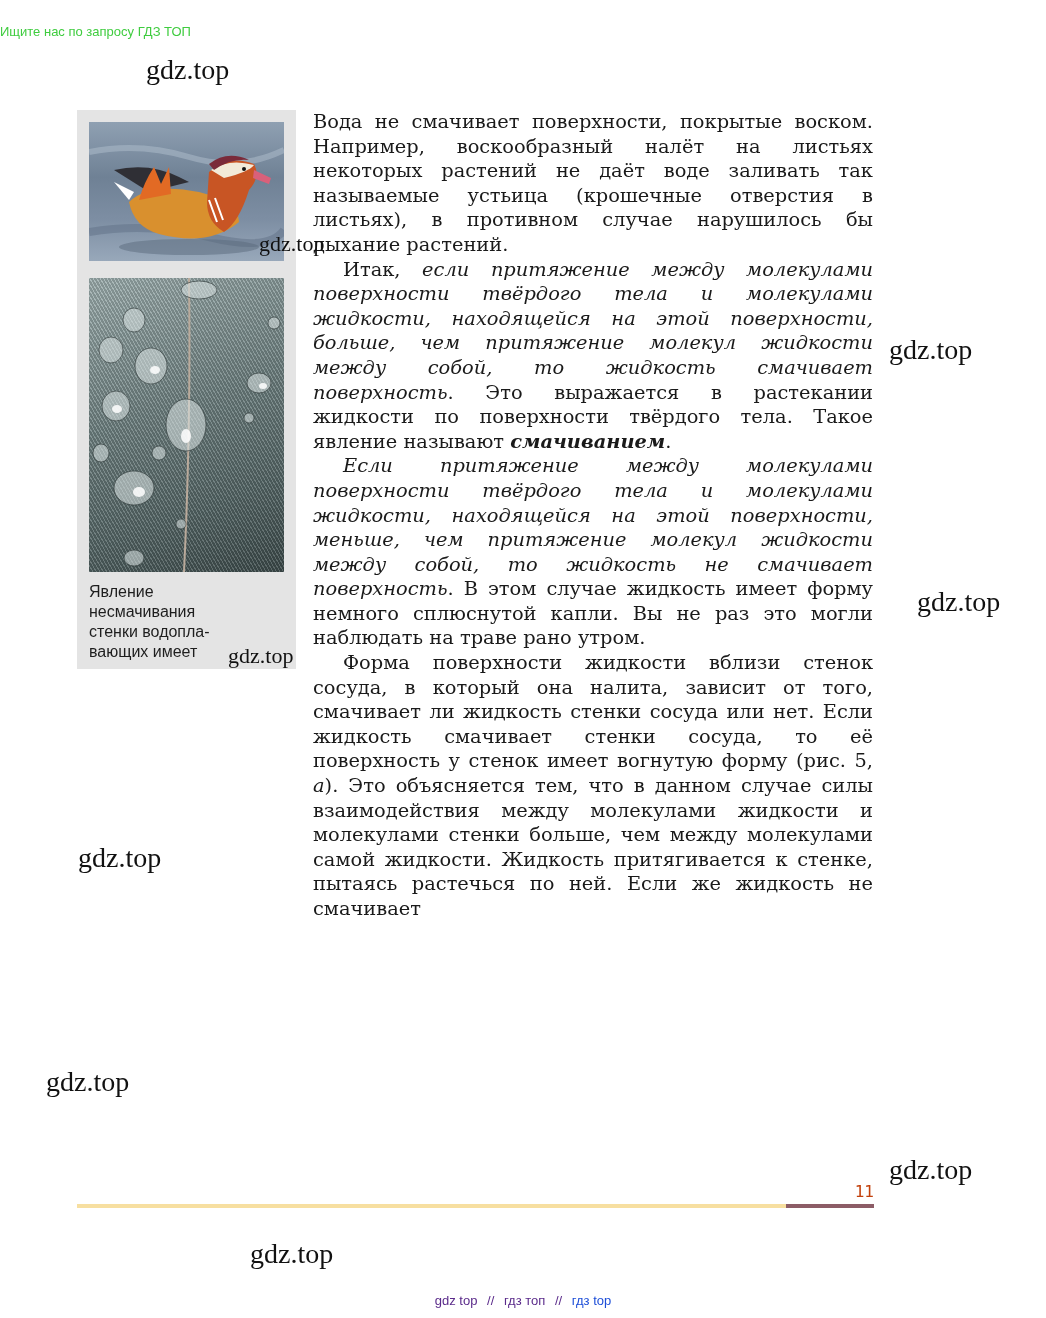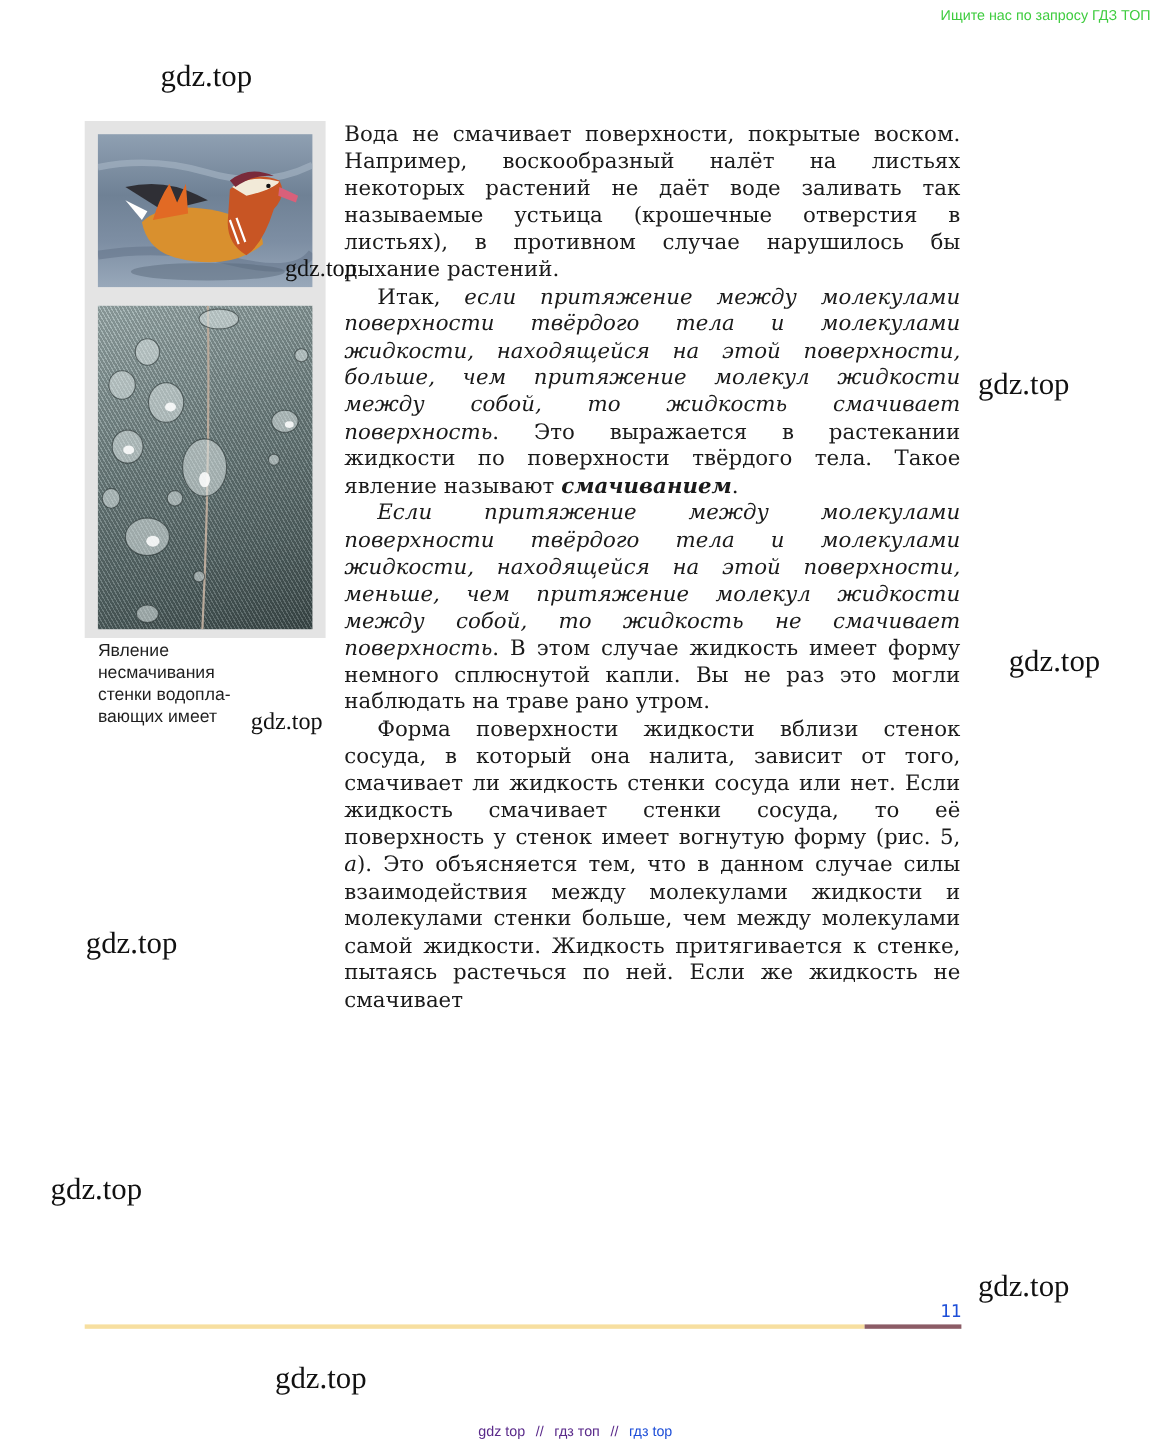--- a/index.html
+++ b/index.html
@@ -2,32 +2,32 @@
 <html><head>
   <meta charset="utf-8">
   <style>
     html, body { margin: 0; padding: 0; }
     body {
       width: 1046px; height: 1318px; position: relative; overflow: hidden;
       background: #ffffff; color: #1b1b1b;
       font-family: "DejaVu Serif", serif;
     }
     .top-banner {
-      position: absolute; top: 6px; left: 0; width: 1046px; text-align: right;
+      position: absolute; top: 24px; left: 0; width: 1046px; text-align: left;
       font-family: "Liberation Sans", sans-serif; font-size: 13px; color: #3fcc3f;
     }
     .wm {
       position: absolute; font-family: Liberation Serif, serif;
       font-size: 28px; color: #111; letter-spacing: 0px; line-height: 1;
       white-space: nowrap;
     }
     .wm.small { font-size: 22px; }
     
     .side-panel {
-      position: absolute; left: 77px; top: 110px; width: 219px; height: 470px;
+      position: absolute; left: 77px; top: 110px; width: 219px; height: 559px;
       background: #e4e4e4;
     }
     .photo-duck {
       position: absolute; left: 12px; top: 12px; width: 195px; height: 139px;
       overflow: hidden;
       background: linear-gradient(180deg, #8fa0b2 0%, #6f8195 40%, #7d8ea3 70%, #98a8ba 100%);
     }
     .photo-feather {
       position: absolute; left: 12px; top: 168px; width: 195px; height: 294px;
       overflow: hidden;
@@ -45,21 +45,21 @@
       position: absolute; left: 313px; top: 110px; width: 560px;
       font-family: "DejaVu Serif", serif; font-size: 19.4px; line-height: 24.6px;
       text-align: justify; color: #1a1a1a;
     }
     .main-text p { margin: 0; }
     .main-text p.indent { text-indent: 30px; }
     .main-text em { font-style: italic; }
     .main-text strong em, .main-text em strong { font-weight: bold; font-style: italic; }
     .page-number {
       position: absolute; left: 840px; top: 1182px; width: 34px; text-align: right;
-      font-family: "DejaVu Sans Mono", monospace; font-size: 16px; color: #1d4ed8;
+      font-family: "DejaVu Sans Mono", monospace; font-size: 16px; color: #c2410c;
     }
     .rule-main {
       position: absolute; left: 77px; top: 1204px; width: 709px; height: 4px;
     }
     .rule-accent {
       position: absolute; left: 786px; top: 1204px; width: 88px; height: 4px;
     }
     .footer-links {
       position: absolute; top: 1293px; left: 0; width: 1046px; text-align: center;
       font-family: "Liberation Sans", sans-serif; font-size: 13px;

